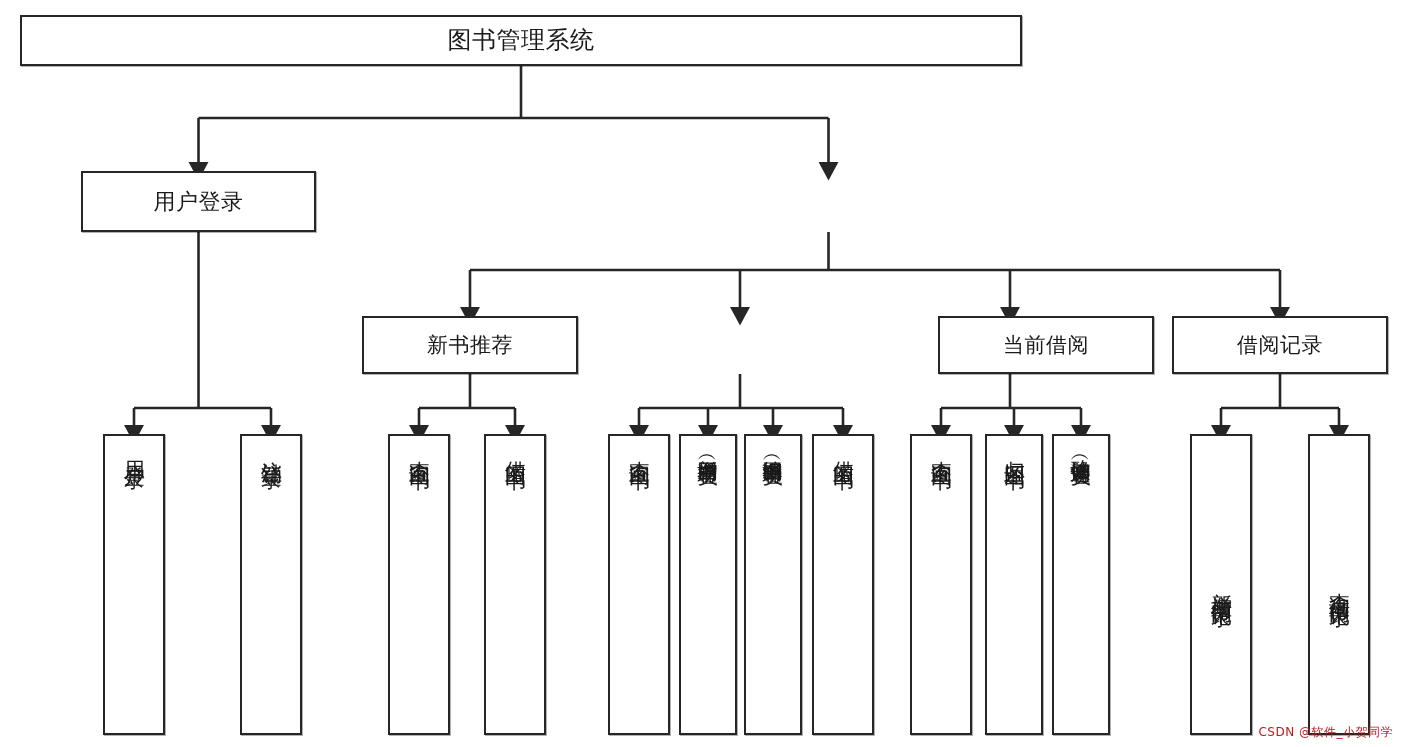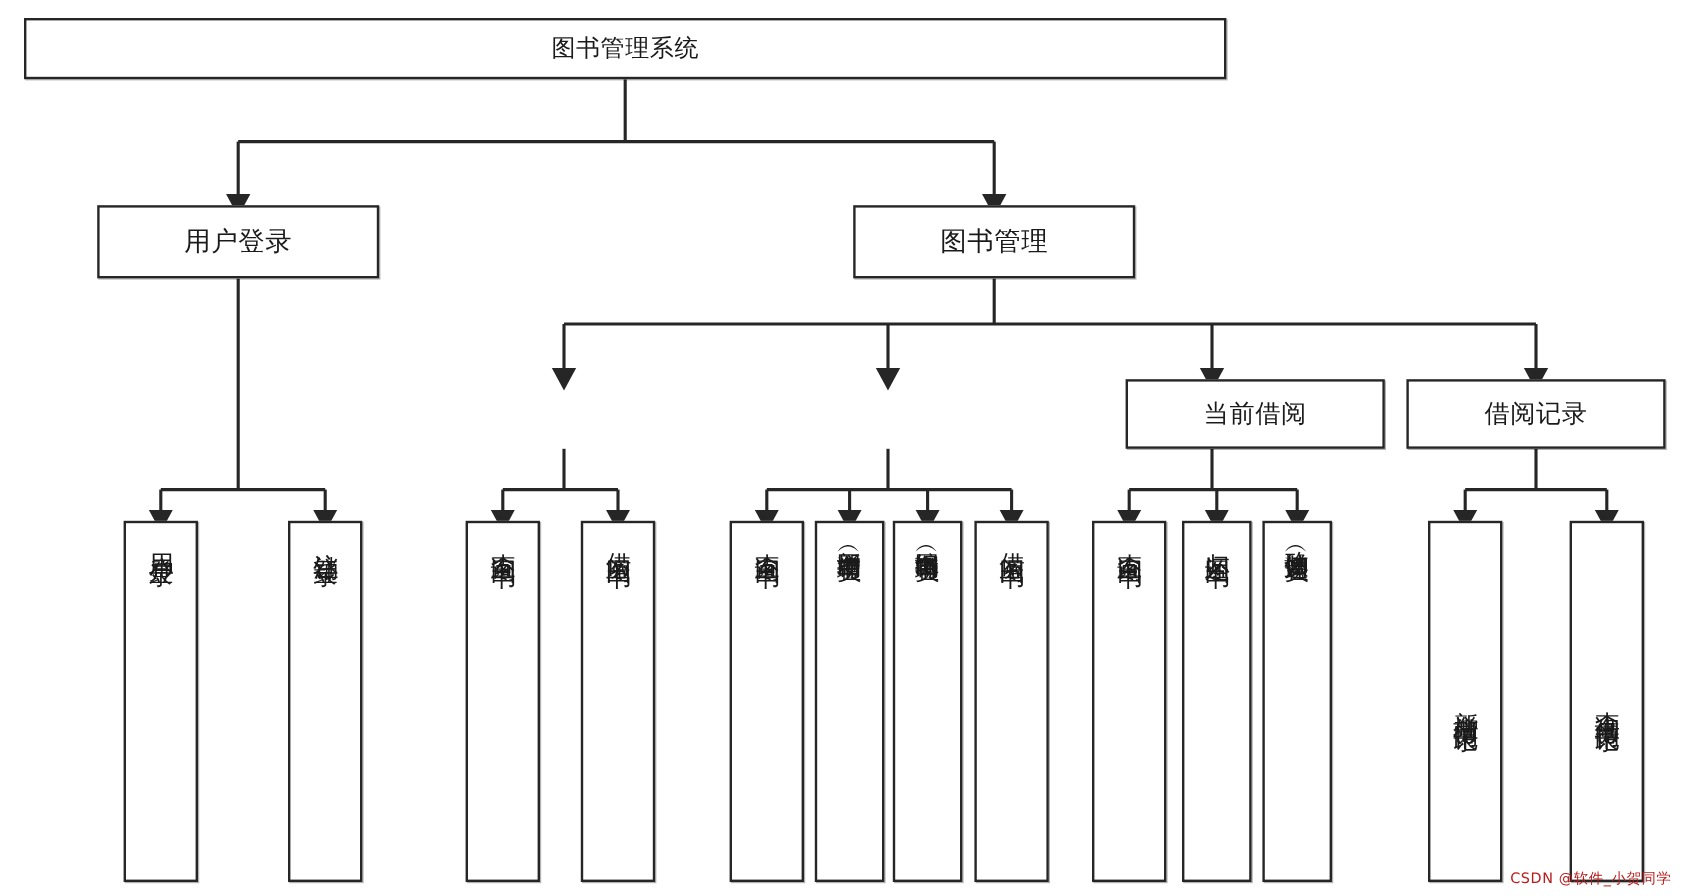--- a/index.html
+++ b/index.html
@@ -38,21 +38,21 @@
     color: #1a1a1a;
     z-index: 2;
   }
   .node-label {
     display: block;
     line-height: 1.18;
     letter-spacing: 0.5px;
     white-space: nowrap;
   }
   .node.root {
-    font-size: 20px;
+    font-size: 24px;
   }
   .node.level1 {
     font-size: 22px;
   }
   .node.level2 {
     font-size: 21px;
   }
   .node.leaf {
     align-items: flex-start;
     padding-top: 8px;
@@ -131,24 +131,24 @@
       </g>
   </svg>
 
   <div class="node root" style="left: 20px; top: 15px; width: 1002px; height: 51px;">
     <span class="node-label">图书管理系统</span>
   </div>
 
   <div class="node level1" style="left: 81px; top: 171px; width: 235px; height: 61px;">
     <span class="node-label">用户登录</span>
   </div>
-  <div class="node level1" style="left: 711px; top: 171px; width: 235px; height: 61px;">
-    <span class="node-label">图书管理</span>
+
+  <div class="node level2" style="left: 362px; top: 316px; width: 216px; height: 58px;">
+    <span class="node-label">新书推荐</span>
   </div>
-
   <div class="node level2" style="left: 902px; top: 316px; width: 216px; height: 58px; margin-left: 36px;">
     <span class="node-label">当前借阅</span>
   </div>
   <div class="node level2" style="left: 1172px; top: 316px; width: 216px; height: 58px;">
     <span class="node-label">借阅记录</span>
   </div>
 
   <div class="node leaf" style="left: 103px; top: 434px; width: 62px; height: 301px;">
     <span class="node-label">用户登录</span>
   </div>

